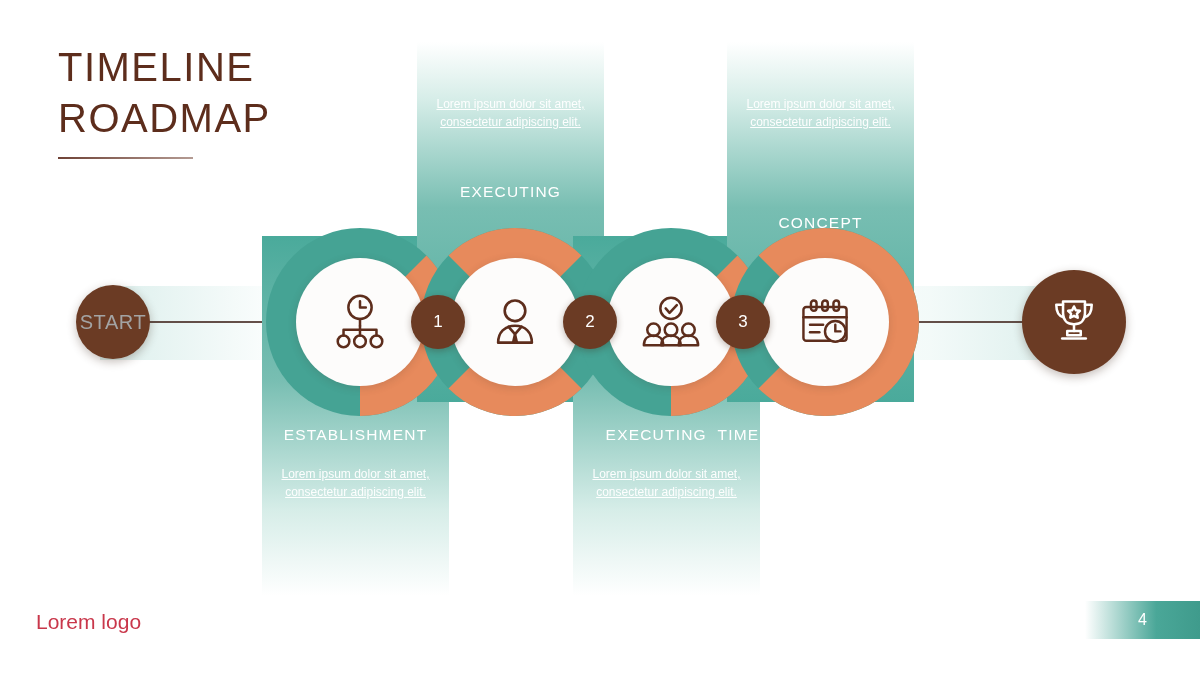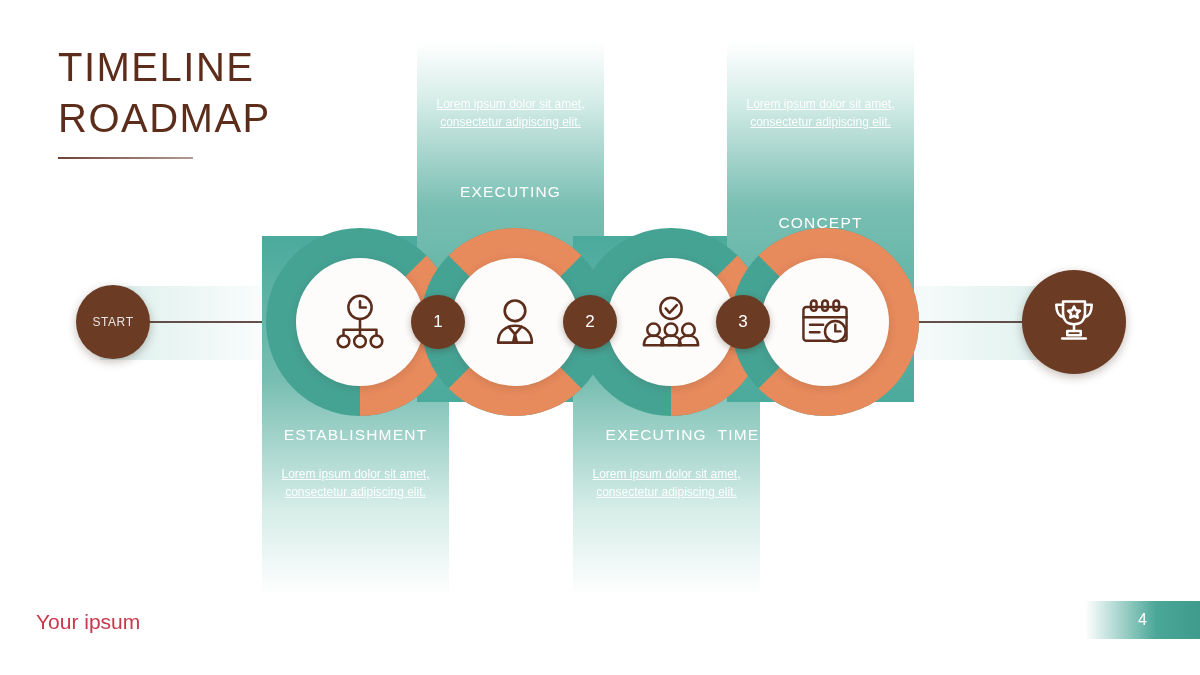--- a/index.html
+++ b/index.html
@@ -154,22 +154,22 @@
     border-radius: 50%;
     background: #6b3b24;
     display: flex;
     align-items: center;
     justify-content: center;
     box-shadow: 0 3px 10px rgba(60,35,22,0.30);
   }
   #start-circle {
     left: 76px; top: 285px;
     width: 74px; height: 74px;
-    color: #e5e5e5;
-    font-size: 12px;
+    color: #a3a3a3;
+    font-size: 20px;
     letter-spacing: .6px;
   }
   #end-circle {
     left: 1022px; top: 270px;
     width: 104px; height: 104px;
   }
 
   
   .logo {
     position: absolute;
@@ -318,18 +318,18 @@
         <path d="M19 14 H11 C11 24 15 28 20 29"></path>
         <path d="M45 14 H53 C53 24 49 28 44 29"></path>
         <path d="M32 37 V45"></path>
         <path d="M24 45 H40 V50 H24 Z"></path>
         <path d="M18 54 H46"></path>
         <path d="M32 16 L34.2 20.4 L39 21.1 L35.5 24.5 L36.4 29.3 L32 27 L27.6 29.3 L28.5 24.5 L25 21.1 L29.8 20.4 Z"></path>
       </svg>
     </span>
   </div>
 
-  <div class="logo">Your ipsum</div>
+  <div class="logo">Lorem logo</div>
   <div class="pagebar">
     <span>4</span>
   </div>
 
 </div>
 
 </body></html>

